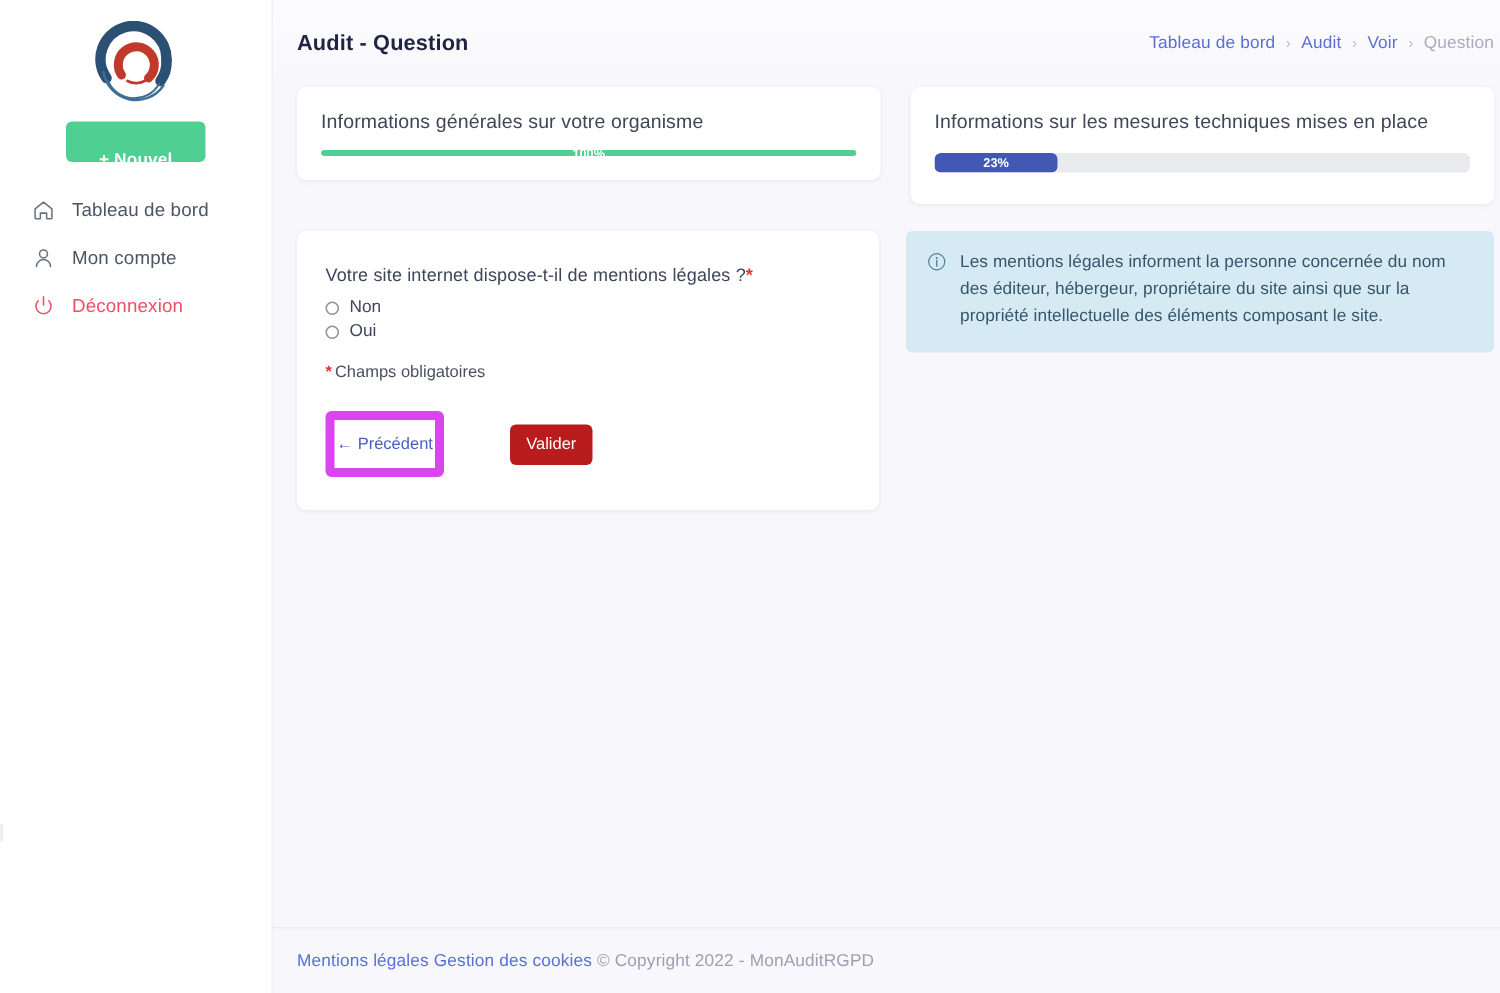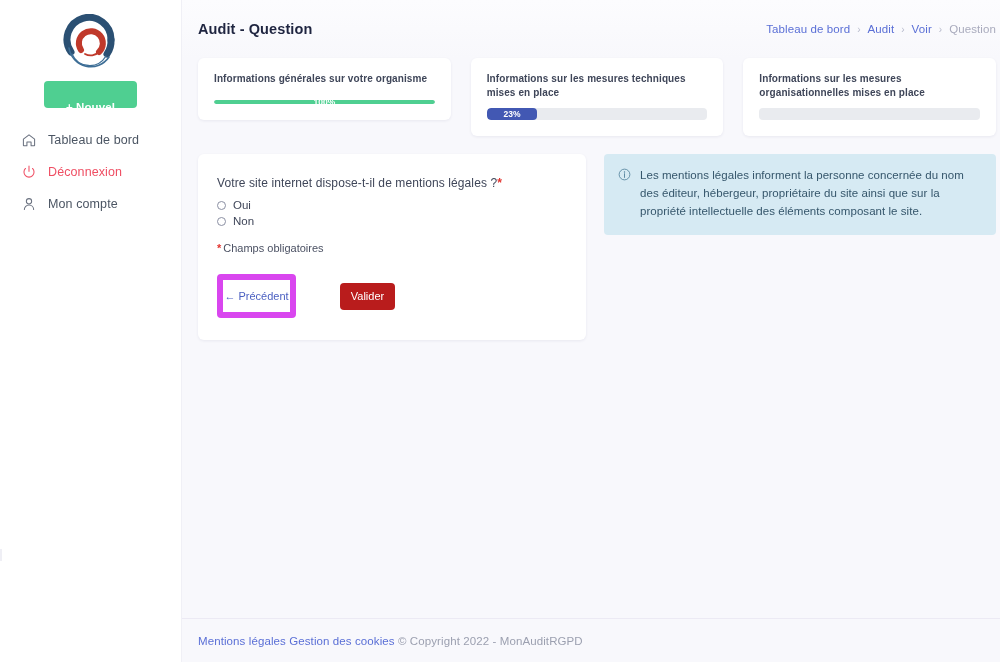--- a/index.html
+++ b/index.html
@@ -74,21 +74,21 @@
   .cards { display: flex; gap: 20px; }
   .card {
     background: #ffffff;
     border-radius: 6px;
     box-shadow: 0 1px 3px rgba(30,35,80,.07);
     padding: 14px 16px 16px 16px;
     flex: 1 1 0;
     display: flex; flex-direction: column;
   }
   .card-title {
-    font-size: 10px; font-weight: 700; color: #3f4659;
+    font-size: 13px; font-weight: 400; color: #3f4659;
     line-height: 1.35; letter-spacing: .1px;
     min-height: 16px;
   }
   .card:nth-child(1) { min-height: 62px; }
   .track {
     margin-top: auto;
     height: 13px; border-radius: 4px;
     background: #e9ebef;
     overflow: hidden;
     position: relative;
@@ -197,34 +197,34 @@
 
     <nav class="nav">
 
       <a class="nav-item" href="#">
         <svg class="nav-ico" viewBox="0 0 20 20">
           <path d="M3 9 L10 3.5 L17 9 V16.5 A.8.8 0 0 1 16.2 17.3 H12.6 V12.6 H7.4 V17.3 H3.8 A.8.8 0 0 1 3 16.5 Z" fill="none" stroke="#6b7280" stroke-width="1.3" stroke-linejoin="round"></path>
         </svg>
         <span class="nav-label">Tableau de bord</span>
       </a>
 
+      <a class="nav-item" href="#">
+        <svg class="nav-ico" viewBox="0 0 20 20">
+          <circle cx="10" cy="6.6" r="3.3" fill="none" stroke="#6b7280" stroke-width="1.3"></circle>
+          <path d="M4.2 17 A5.8 5.8 0 0 1 15.8 17" fill="none" stroke="#6b7280" stroke-width="1.3" stroke-linecap="round"></path>
+        </svg>
+        <span class="nav-label">Mon compte</span>
+      </a>
+
       <a class="nav-item danger" href="#">
         <svg class="nav-ico" viewBox="0 0 20 20">
           <path d="M5.6 5.6 A6.3 6.3 0 1 0 14.4 5.6" fill="none" stroke="#ef4e63" stroke-width="1.3" stroke-linecap="round"></path>
           <line x1="10" y1="2.4" x2="10" y2="9.2" stroke="#ef4e63" stroke-width="1.3" stroke-linecap="round"></line>
         </svg>
         <span class="nav-label">Déconnexion</span>
-      </a>
-
-      <a class="nav-item" href="#">
-        <svg class="nav-ico" viewBox="0 0 20 20">
-          <circle cx="10" cy="6.6" r="3.3" fill="none" stroke="#6b7280" stroke-width="1.3"></circle>
-          <path d="M4.2 17 A5.8 5.8 0 0 1 15.8 17" fill="none" stroke="#6b7280" stroke-width="1.3" stroke-linecap="round"></path>
-        </svg>
-        <span class="nav-label">Mon compte</span>
       </a>
 
     </nav>
     <div class="edge-tick"></div>
   </aside>
 
   <main class="main">
 
     <header class="topbar">
       <div class="page-title">Audit - Question</div>
@@ -254,46 +254,38 @@
 
         <div class="card card-2">
           <div class="card-title">Informations sur les mesures techniques mises en place</div>
           <div class="track">
             <div class="bar blue" id="bar1" style="width: 23%;">
               <span>23%</span>
             </div>
           </div>
         </div>
 
-        <div class="card card-3">
-          <div class="card-title">Informations sur les mesures organisationnelles mises en place</div>
-          <div class="track">
-            <div class="bar" id="bar2" style="width: 0%; background: transparent;">
-              <span></span>
-            </div>
-          </div>
-        </div>
 
       </section>
 
       <section class="qrow">
 
         <div class="qcard">
           <div class="qtext">
             <span>Votre site internet dispose-t-il de mentions légales ?</span><span class="req">*</span>
           </div>
 
           <div class="radios">
             <label class="radio-row">
               <span class="radio"></span>
-              <span class="radio-label">Oui</span>
+              <span class="radio-label">Non</span>
             </label>
             <label class="radio-row">
               <span class="radio"></span>
-              <span class="radio-label">Non</span>
+              <span class="radio-label">Oui</span>
             </label>
           </div>
 
           <div class="req-note">
             <span class="req">*</span><span>Champs obligatoires</span>
           </div>
 
           <div class="btn-row">
             <button class="btn-prev">← Précédent</button>
             <button class="btn-valid">Valider</button>

